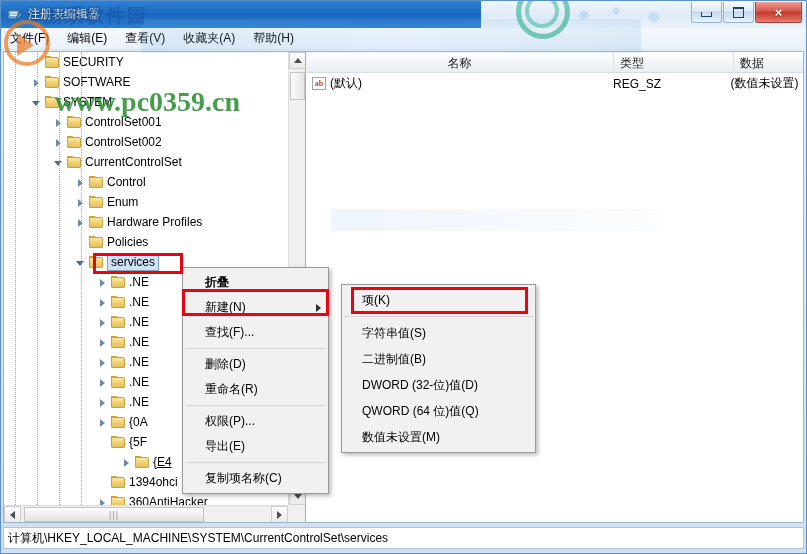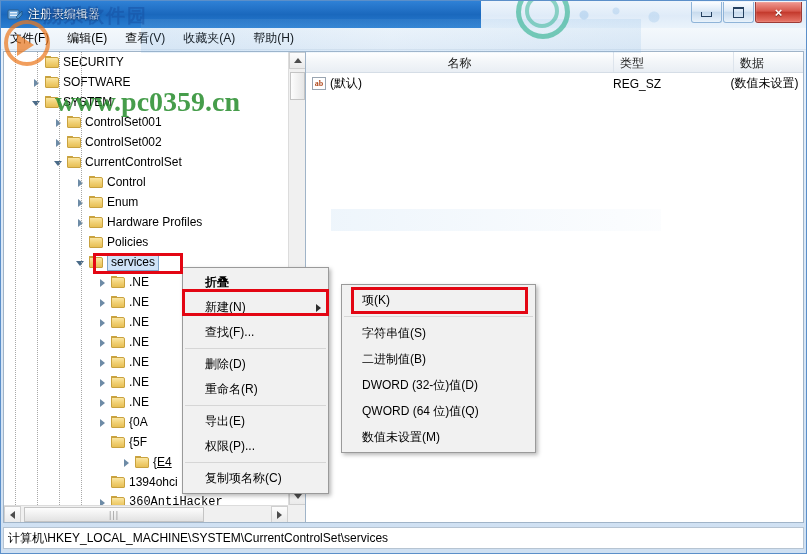--- a/index.html
+++ b/index.html
@@ -583,21 +583,21 @@
             <span class="tlabel">{E4</span>
           </div>
           <div class="tnode" style="padding-left: 94px;">
             <span class="expander"></span>
             <span class="folder">
               <span class="f-tab"></span>
               <span class="f-back"></span>
             </span>
             <span class="tlabel">1394ohci</span>
           </div>
-          <div class="tnode" style="padding-left: 94px; font-family: Liberation Mono, monospace;">
+          <div class="tnode" style="padding-left: 94px;">
             <span class="expander">
               <span class="arrow-closed"></span>
             </span>
             <span class="folder">
               <span class="f-tab"></span>
               <span class="f-back"></span>
             </span>
             <span class="tlabel">360AntiHacker</span>
           </div>
           <div class="dotted-v" style="left: 11px;"></div>
@@ -646,22 +646,22 @@
   </div>
 
   <div id="ctxmenu">
       <div class="ctx-item bold"><span>折叠</span></div>
       <div class="ctx-item"><span>新建(N)</span><span class="ctx-arrow"></span></div>
       <div class="ctx-item"><span>查找(F)...</span></div>
       <div class="ctx-sep"></div>
       <div class="ctx-item"><span>删除(D)</span></div>
       <div class="ctx-item"><span>重命名(R)</span></div>
       <div class="ctx-sep"></div>
+      <div class="ctx-item"><span>权限(P)...</span></div>
       <div class="ctx-item"><span>导出(E)</span></div>
-      <div class="ctx-item"><span>权限(P)...</span></div>
       <div class="ctx-sep"></div>
       <div class="ctx-item"><span>复制项名称(C)</span></div>
     </div>
 
   <div id="submenu">
       <div class="sub-item">项(K)</div>
       <div class="ctx-sep"></div>
       <div class="sub-item">字符串值(S)</div>
       <div class="sub-item">二进制值(B)</div>
       <div class="sub-item">DWORD (32-位)值(D)</div>

